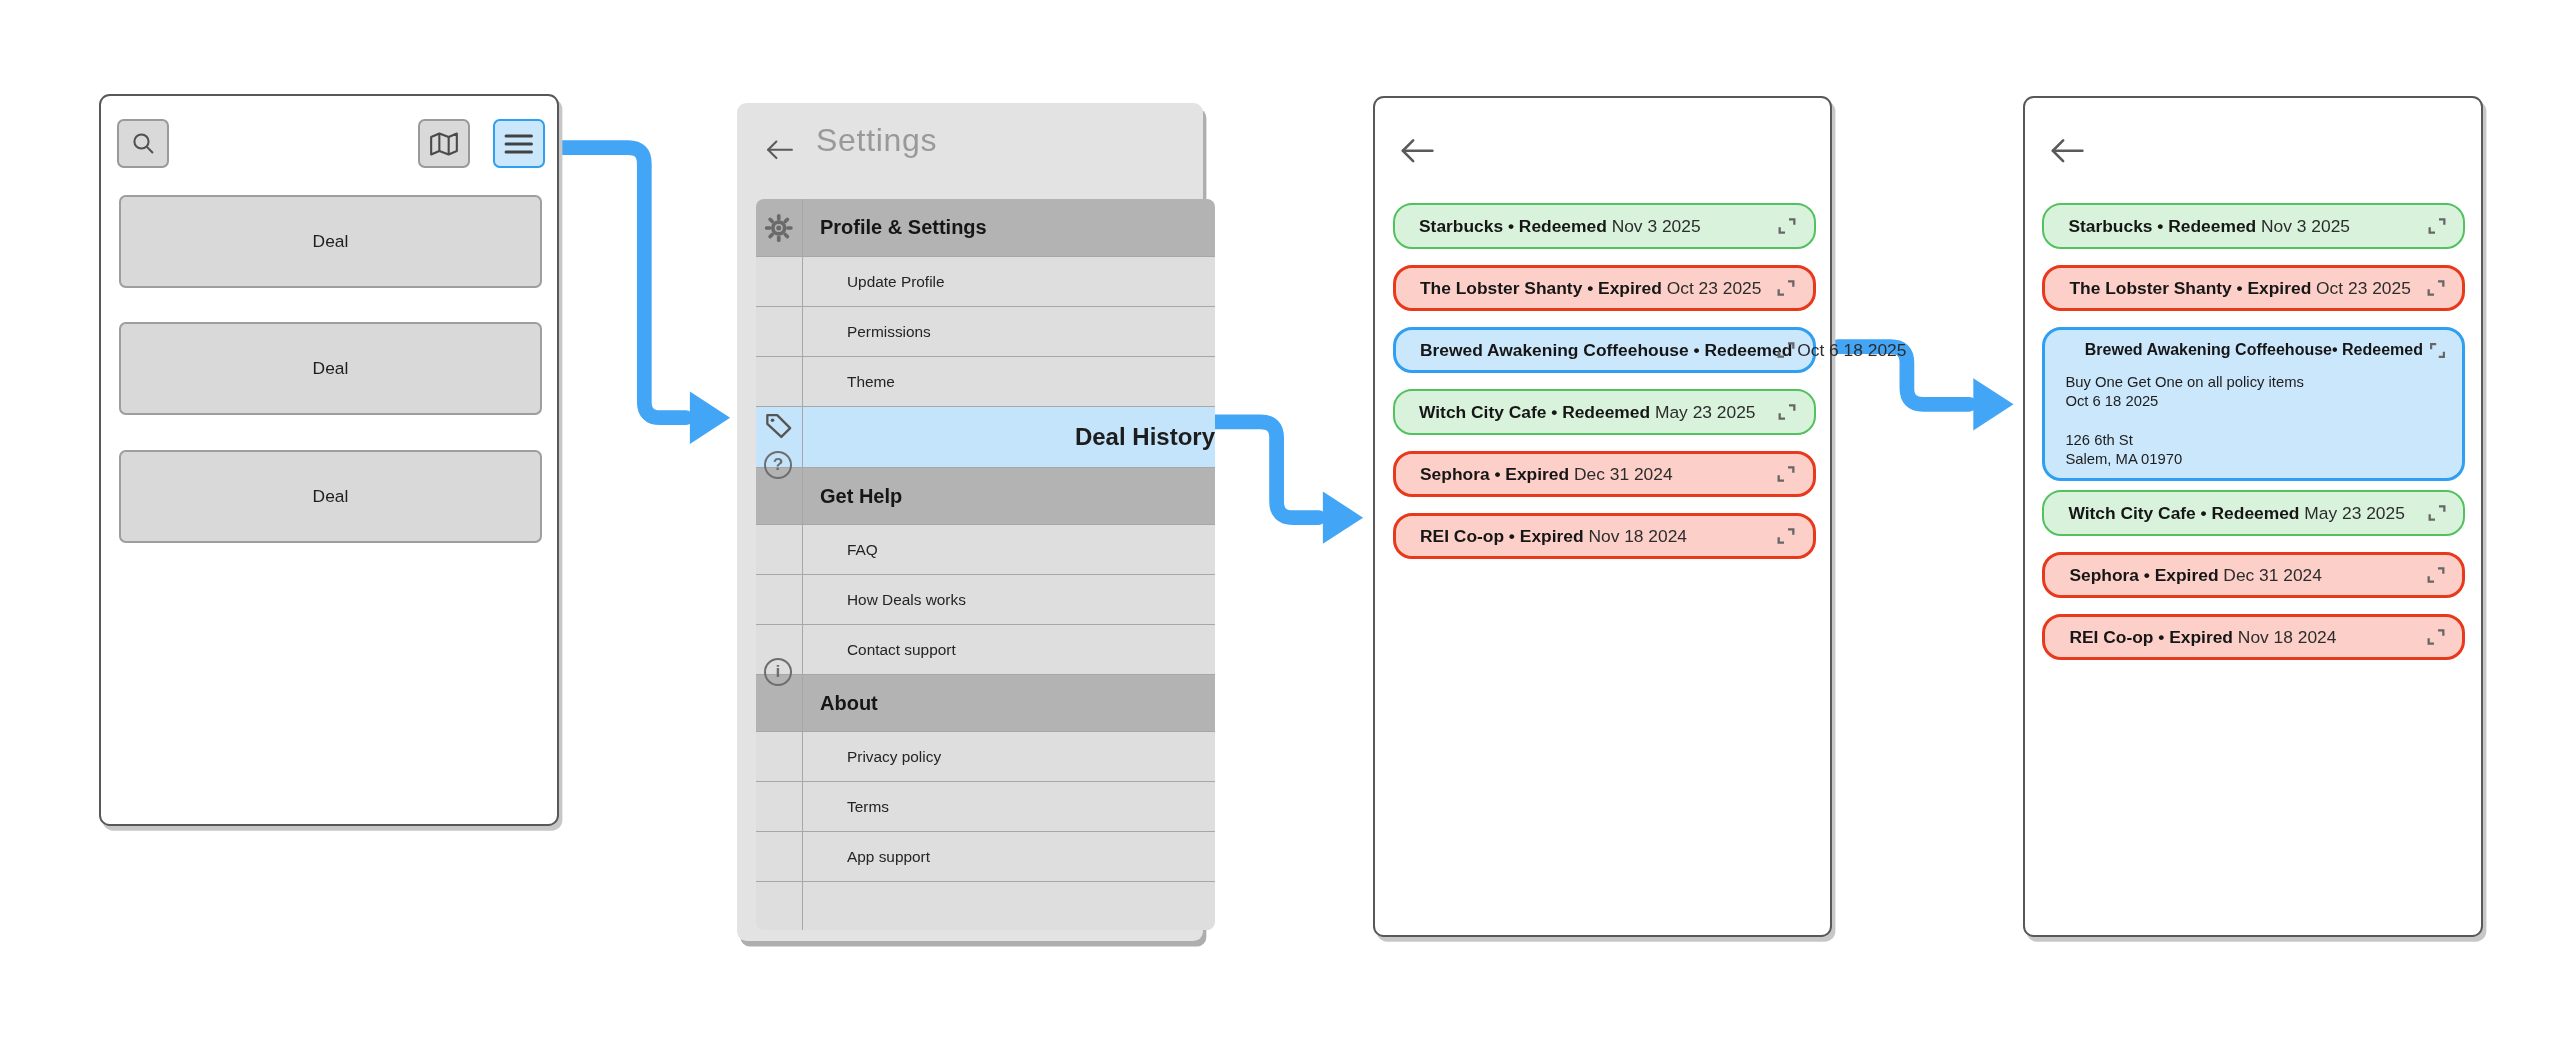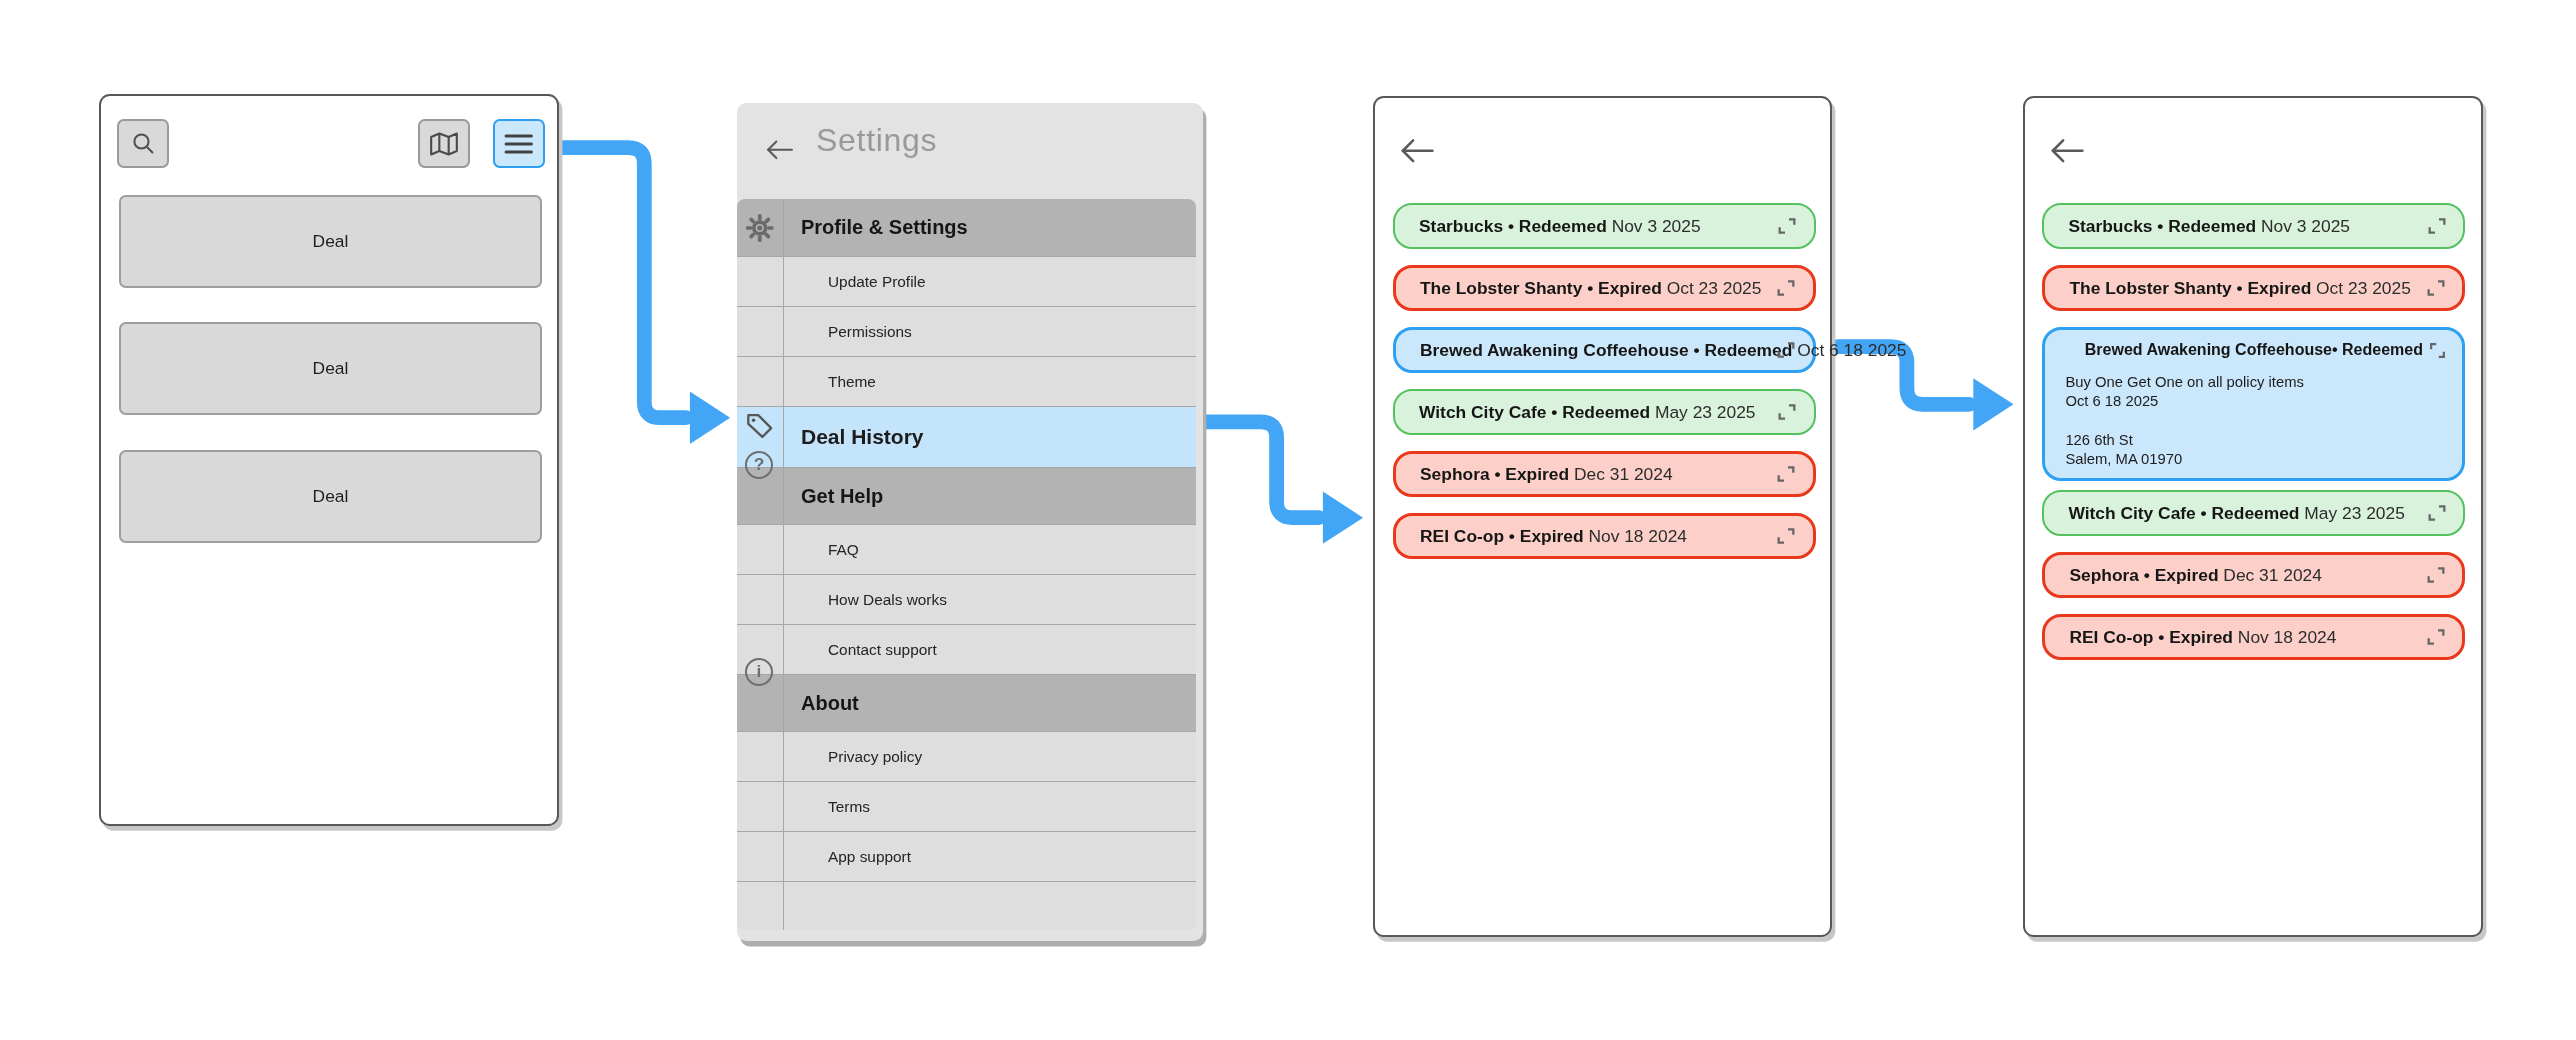--- a/index.html
+++ b/index.html
@@ -17,31 +17,31 @@
   .deal-placeholder{position:absolute;left:18px;width:423px;height:93px;box-sizing:border-box;
           background:#d9d9d9;border:2.7px solid #9e9e9e;border-radius:6.7px;
           display:flex;align-items:center;justify-content:center;font-size:17.4px;color:#1f1f1f;}
 
   
   .settings-panel{position:absolute;left:737px;top:103px;width:466px;height:838px;
           background:#e3e3e3;border-radius:9.4px;box-shadow:3.4px 5.4px 0 #aeaeae;box-sizing:border-box;}
   .settings-title{position:absolute;left:79px;top:19px;font-size:32px;font-weight:500;
           color:#999999;letter-spacing:0.7px;}
   .settings-back{position:absolute;left:28px;top:35px;width:29.5px;height:27px;cursor:pointer;}
-  .settings-table{position:absolute;left:0;top:96px;width:459px;border-radius:8px;overflow:hidden;}
+  .settings-table{position:absolute;left:19px;top:96px;width:459px;border-radius:8px;overflow:hidden;}
   .srow{display:flex;box-sizing:border-box;border-top:1.3px solid #a7a7a7;}
   .srow:first-child{border-top:none;}
   .sr-icon{width:47px;flex:0 0 47px;position:relative;border-right:1.3px solid #a7a7a7;box-sizing:border-box;}
   .sr-content{flex:1;display:flex;align-items:center;}
   .sr-header{background:#b3b3b3;height:57px;}
   .sr-header .sr-content{font-size:20px;font-weight:700;color:#161616;padding-left:17px;}
   .sr-item{background:#dedede;height:50px;}
   .sr-item .sr-content{font-size:15.4px;color:#242424;padding-left:44px;}
   .sr-selected{background:var(--selected-row);height:61px;}
-  .sr-selected .sr-content{font-size:21px;font-weight:700;color:#1d1d1d;padding-left:17px;}
+  .sr-selected .sr-content{font-size:24px;font-weight:700;color:#1d1d1d;padding-left:17px;justify-content:flex-end;}
   .sr-empty{background:#dedede;height:49px;}
   .ic{position:absolute;left:8px;top:50%;transform:translateY(-50%);}
   .sr-selected .ic{top:5.4px;transform:none;}
   .ic.straddle{top:-17.4px;transform:none;}
   .circle-ic{width:28px;height:28px;border:2px solid #6e6e6e;border-radius:50%;box-sizing:border-box;
           display:flex;align-items:center;justify-content:center;font-size:17.4px;font-weight:700;color:#6e6e6e;}
 
   
   .back-btn{position:absolute;left:24px;top:38px;width:38px;height:31px;cursor:pointer;}
   .cards{position:absolute;left:18px;top:105px;width:423px;}

